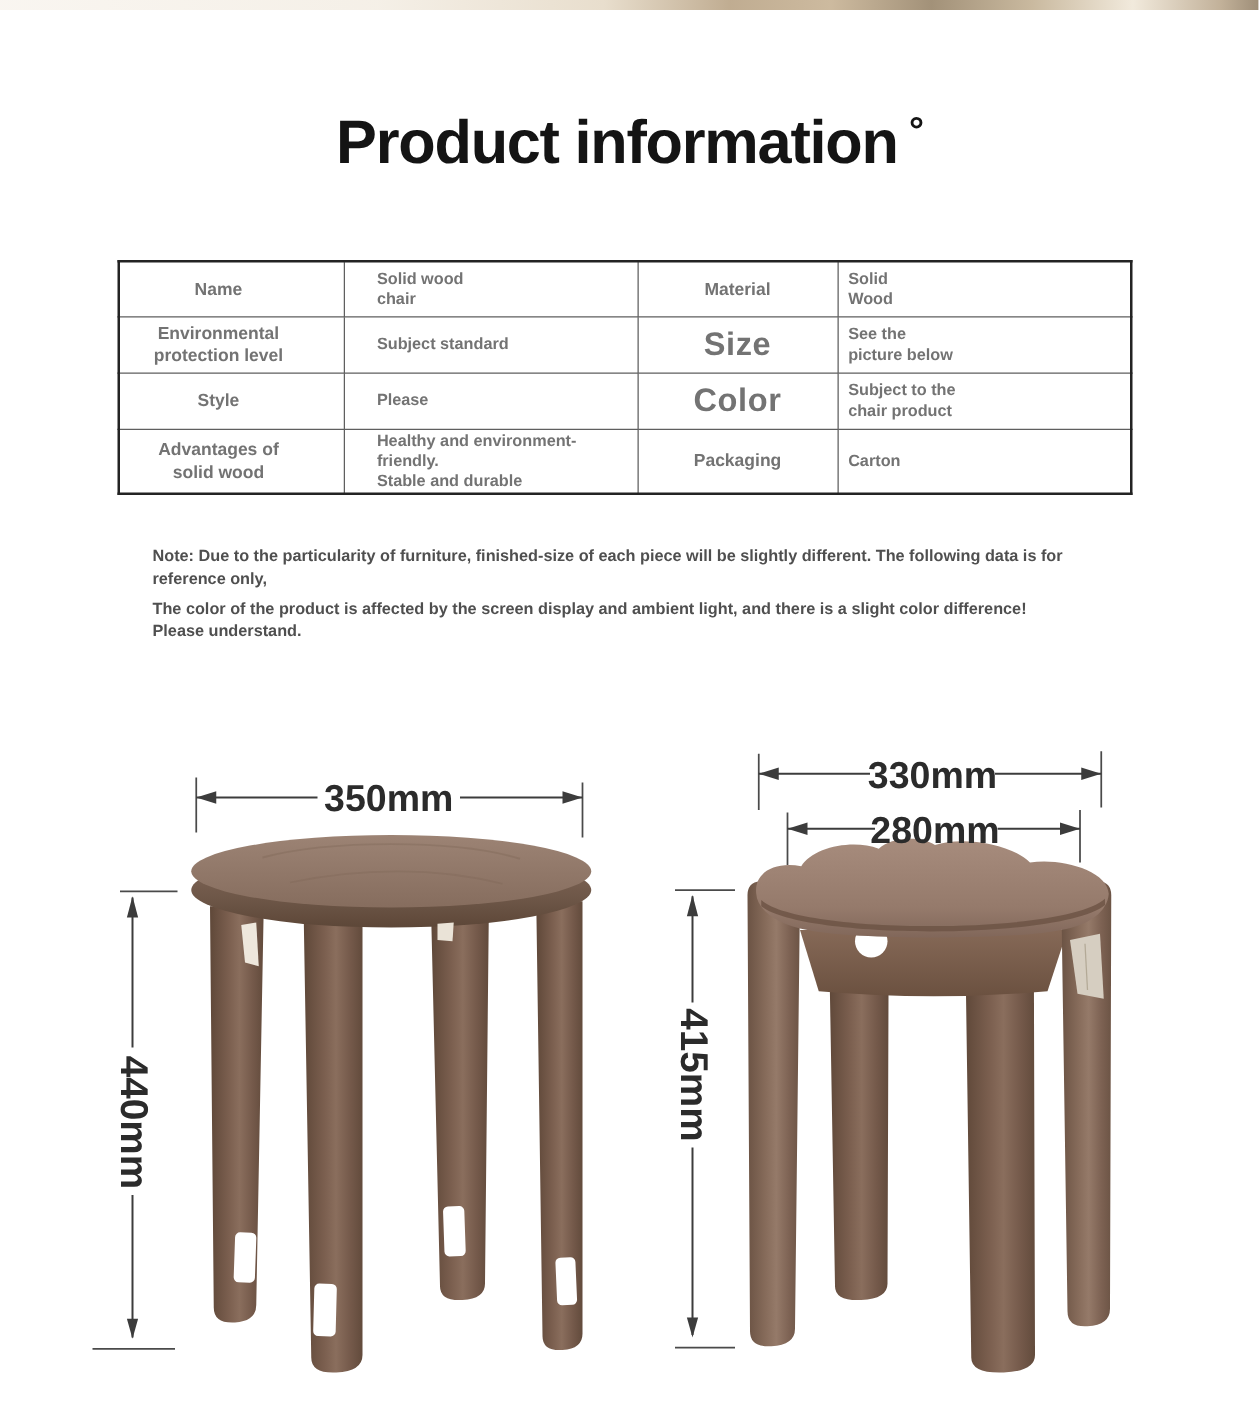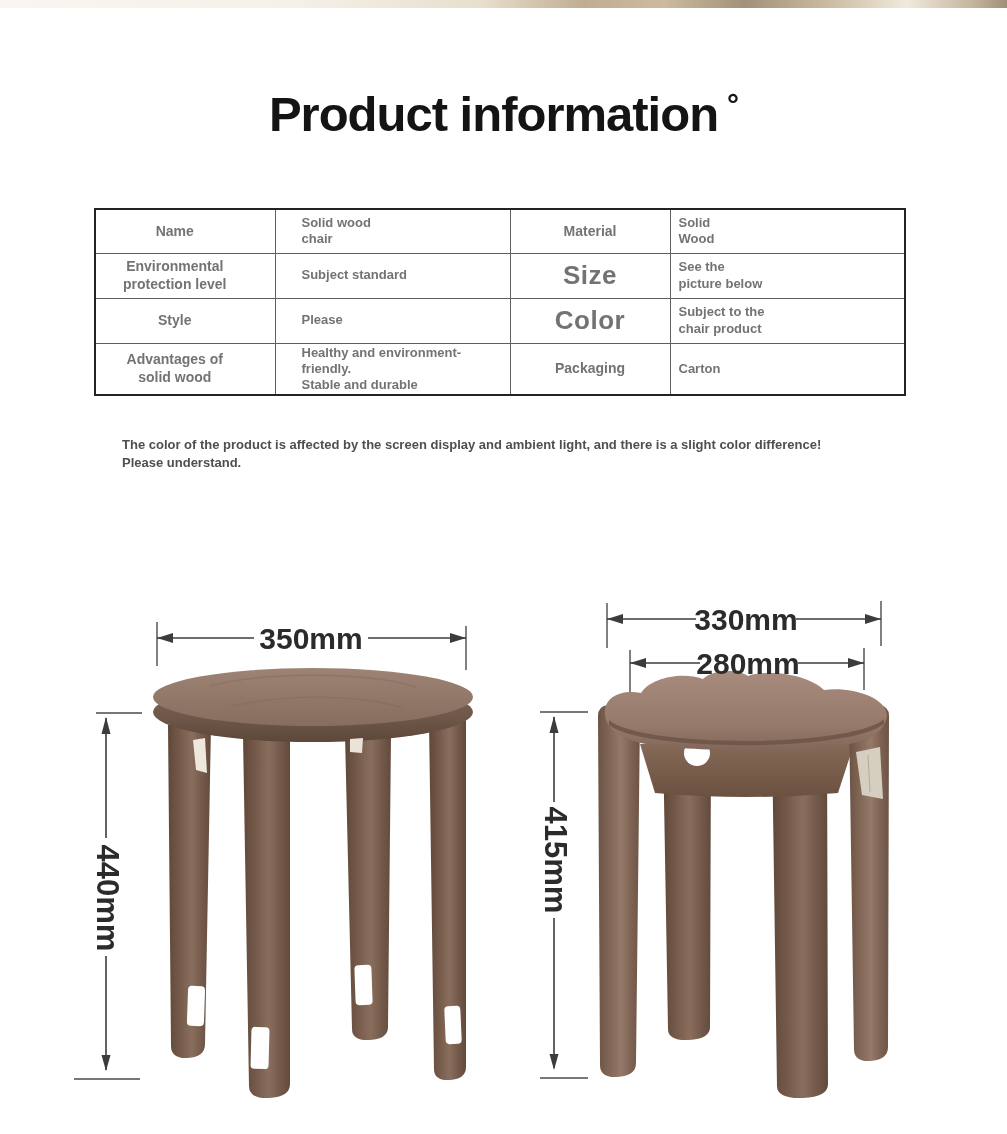--- a/index.html
+++ b/index.html
@@ -94,20 +94,21 @@
 solid wood</td>
       <td class="val2">Healthy and environment-friendly.
 Stable and durable</td>
       <td class="lbl3 mid">Packaging</td>
       <td class="val4">Carton</td>
     </tr>
   </tbody>
     </table>
 
   <div class="notes">
+    <p>Note: Due to the particularity of furniture, finished-size of each piece will be slightly different. The following data is for reference only,</p>
     <p>The color of the product is affected by the screen display and ambient light, and there is a slight color difference! Please understand.</p>
   </div>
 
   <svg class="diagram-svg" viewBox="0 0 1007 1134" xmlns="http://www.w3.org/2000/svg">
     <defs>
       <linearGradient id="legGradL" x1="0" y1="0" x2="1" y2="0">
         <stop offset="0" stop-color="#5f4839"></stop>
           <stop offset="0.35" stop-color="#7b5f4f"></stop>
         <stop offset="0.55" stop-color="#8a6e5d"></stop>
           <stop offset="0.8" stop-color="#74594a"></stop>

